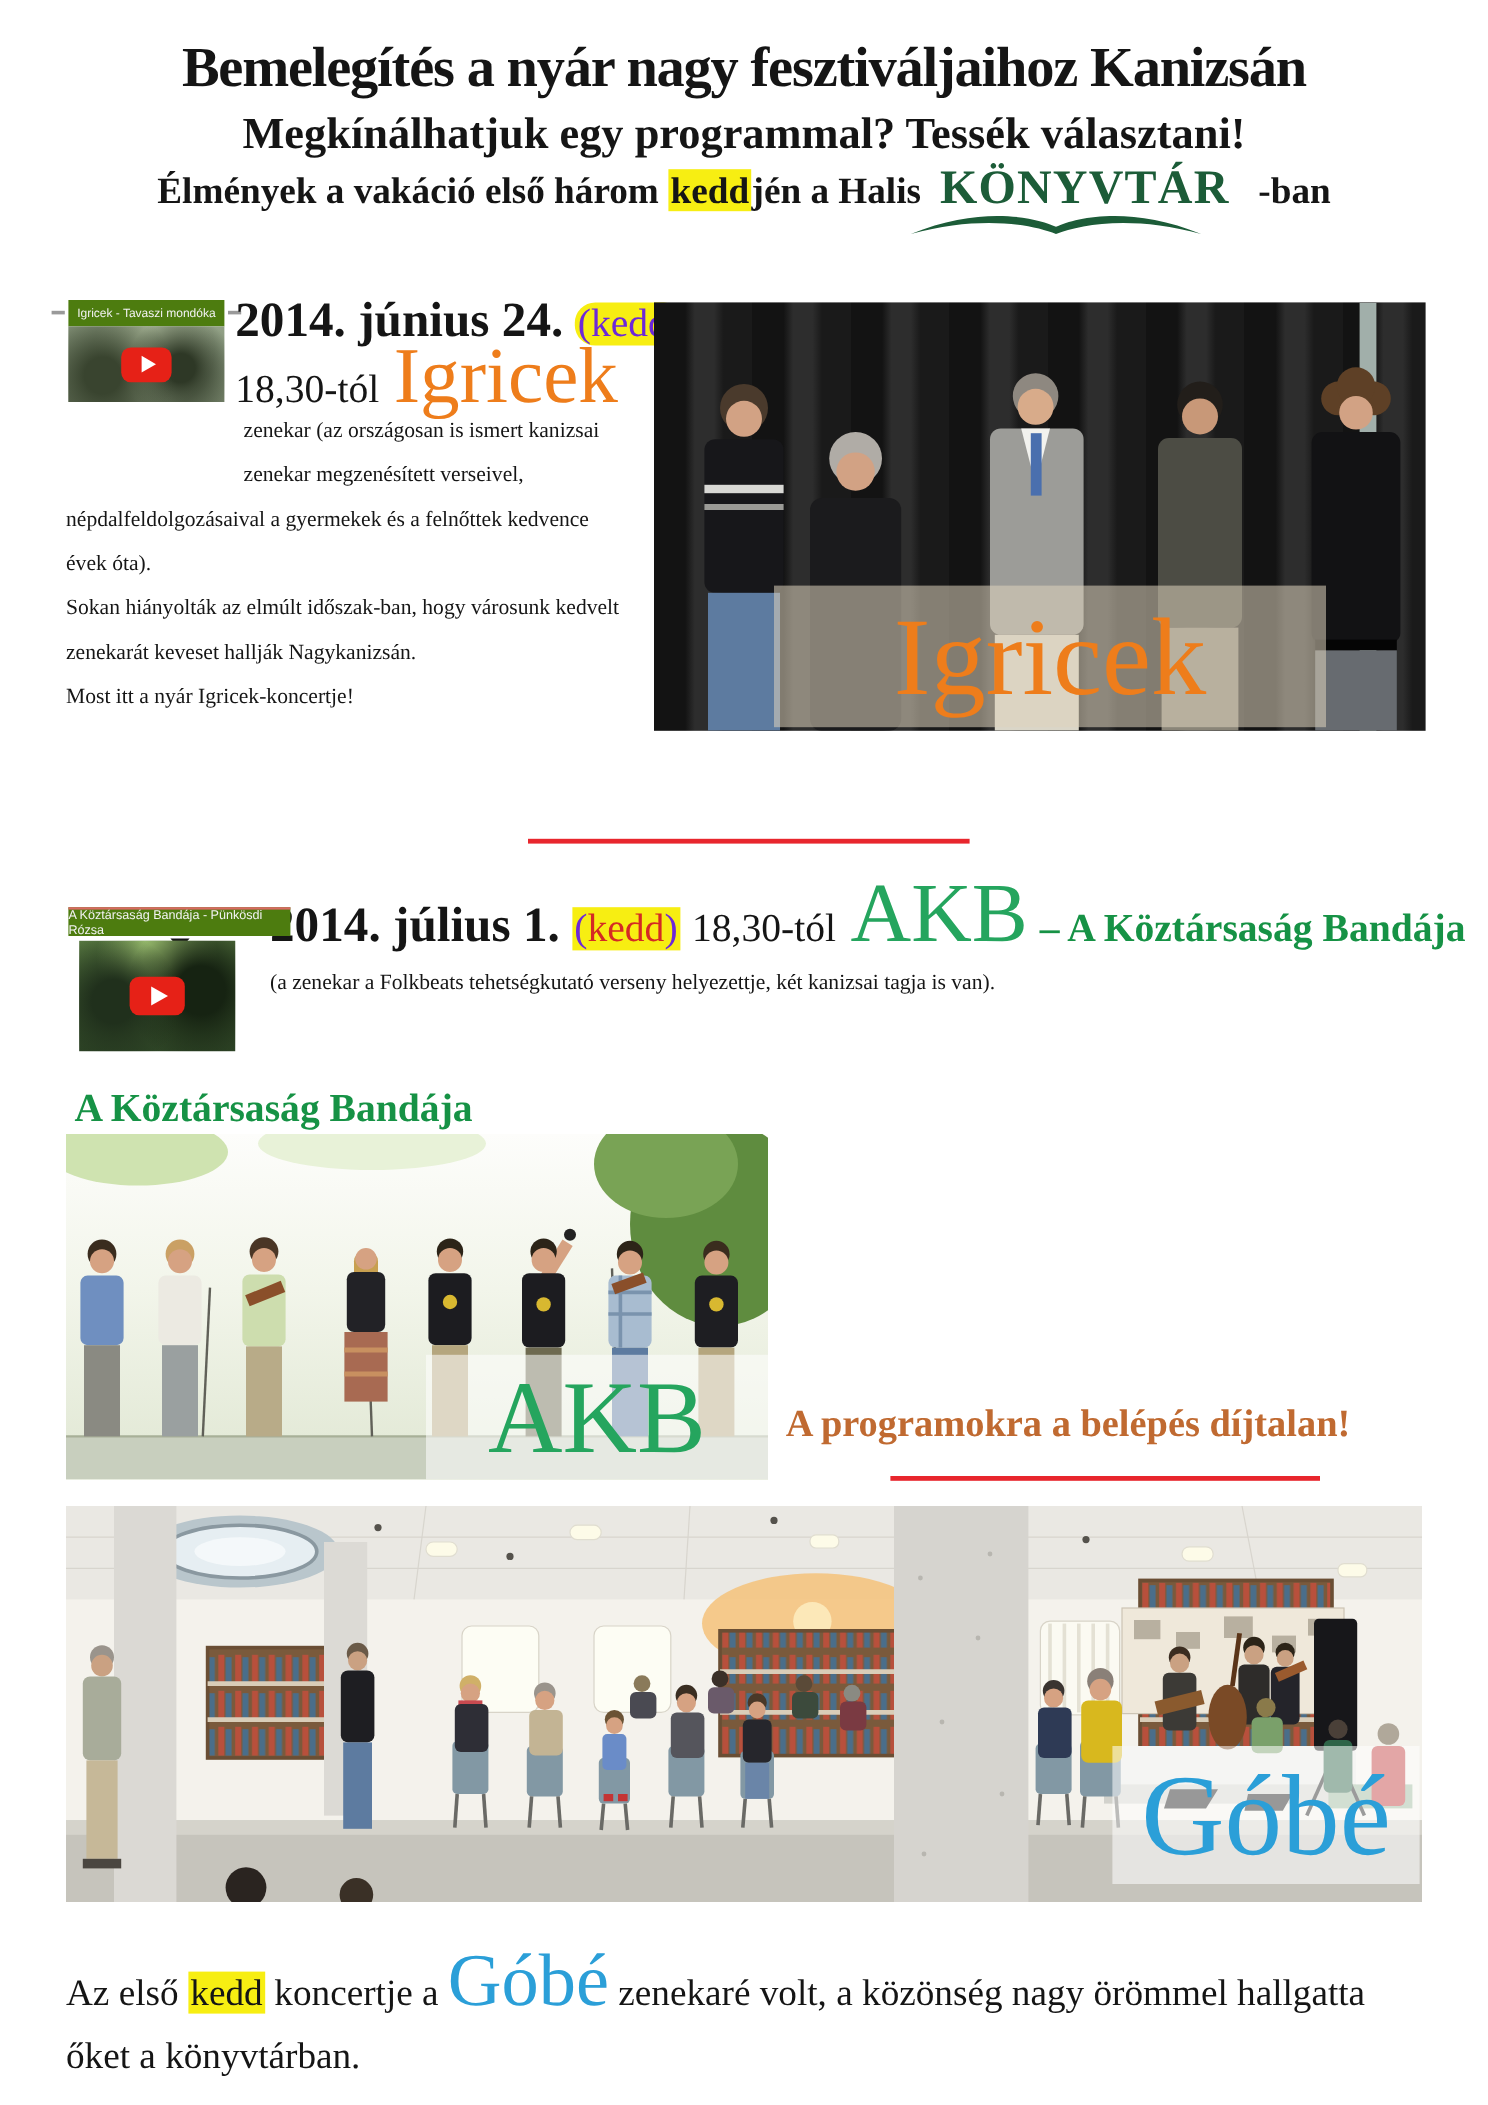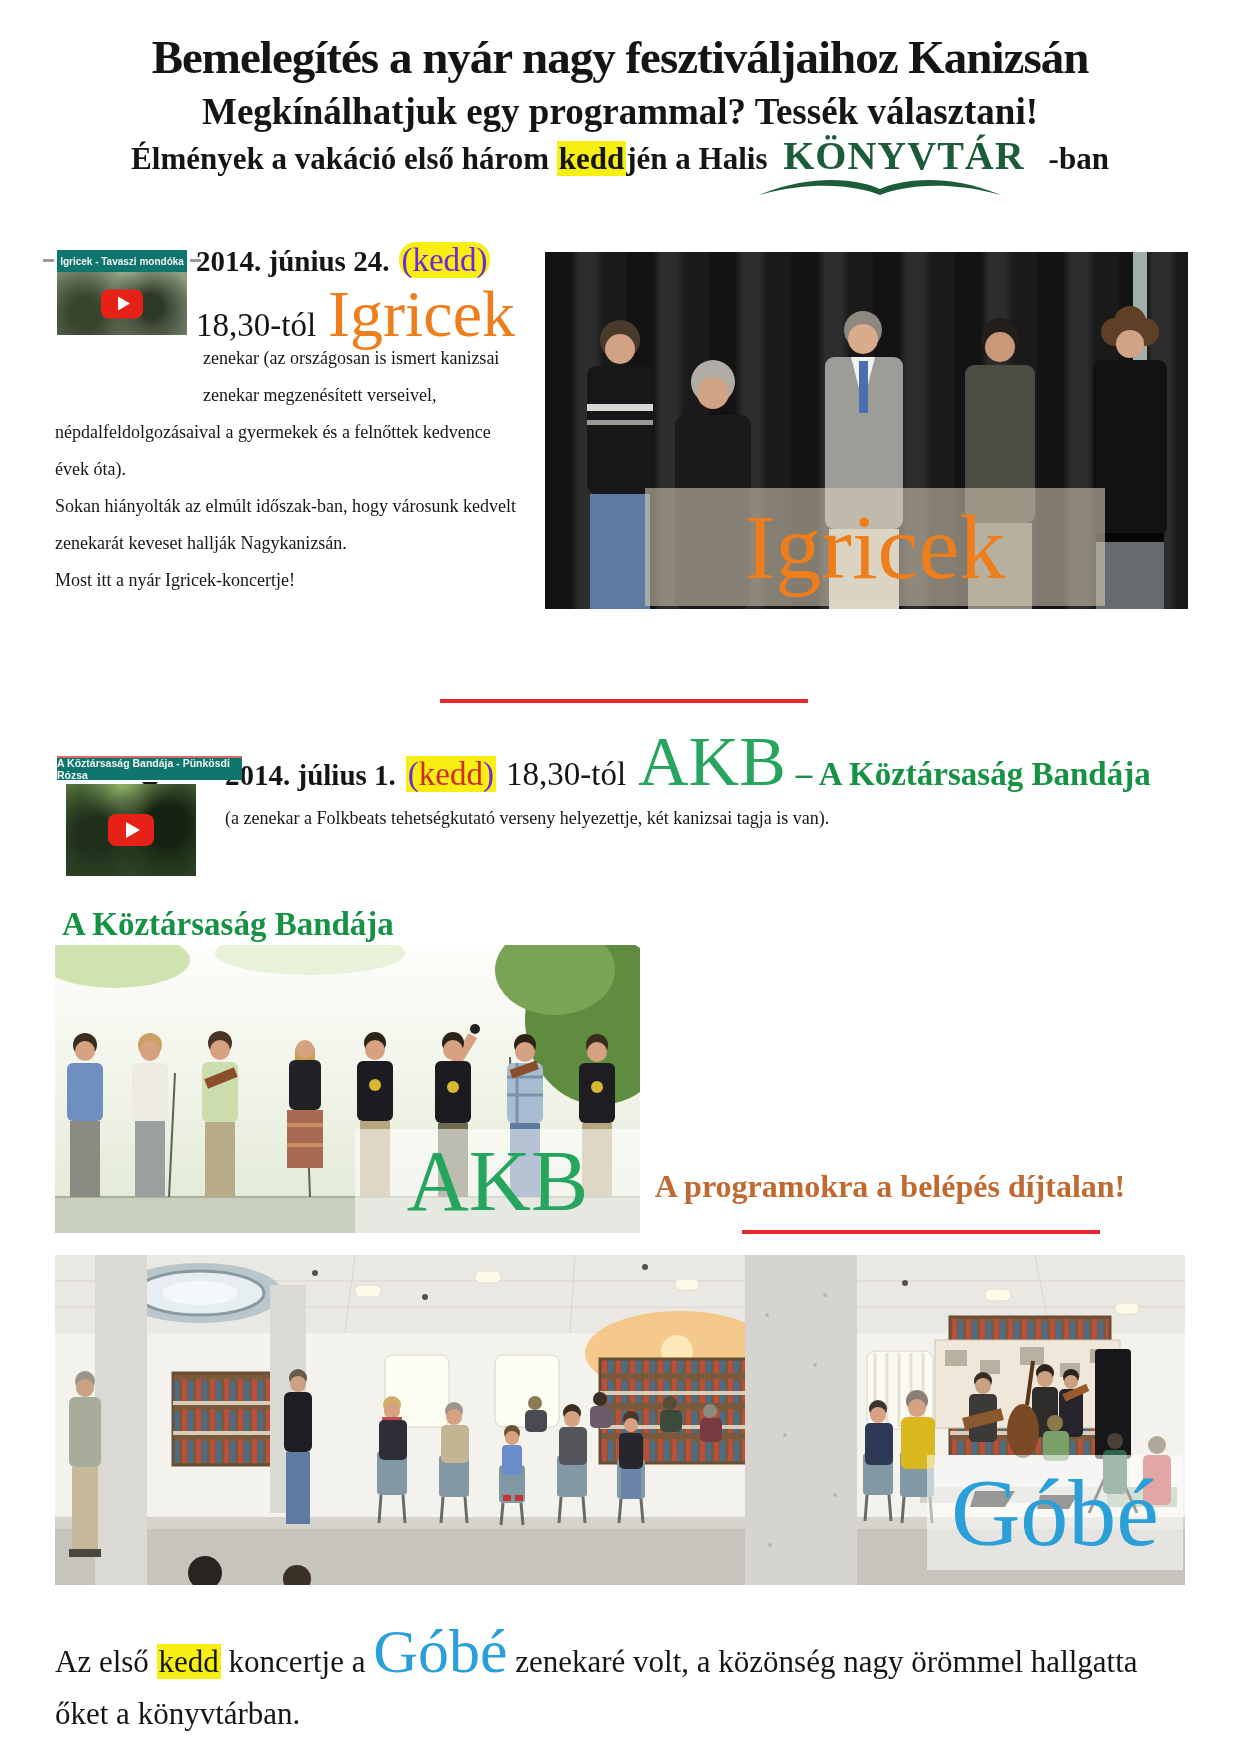--- a/index.html
+++ b/index.html
@@ -12,34 +12,34 @@
   .title1 { left:0; top:30px; width:1240px; text-align:center; font-size:47px; font-weight:bold; letter-spacing:-1px; }
   .title2 { left:0; top:90px; width:1240px; text-align:center; font-size:37px; font-weight:bold; }
   .title3 { left:0; top:132px; width:1240px; text-align:center; font-size:31px; font-weight:bold; }
   .hl { background:#f7ee12; padding:0 2px; }
   .logo-wrap { position:relative; display:inline-block; margin-left:8px; }
   .logo-text { font-size:40px; font-weight:bold; color:#1c5c38; letter-spacing:1px; }
   .logo-book { position:absolute; left:-28px; bottom:-26px; width:250px; height:40px; }
   .after-logo { margin-left:24px; }
 
   
-  .thumb-label { position:absolute; background:#0f766e; color:#f2f2f2;
-                 font-family:"Liberation Sans", sans-serif; font-weight:bold;
+  .thumb-label { position:absolute; background:#4d7c0f; color:#f2f2f2;
+                 font-family:"Liberation Sans", sans-serif; font-weight:normal;
                  display:flex; align-items:center; justify-content:center; }
   .thumb-img { position:absolute; }
   .yt-play { position:absolute; left:50%; top:50%; transform:translate(-50%,-50%);
              width:46px; height:32px; background:#e62117; border-radius:8px;
              display:flex; align-items:center; justify-content:center; }
   .yt-tri { width:0; height:0; border-left:14px solid #ffffff; border-top:8px solid transparent; border-bottom:8px solid transparent; margin-left:3px; }
   .tick { position:absolute; height:3px; background:#9a9a9a; }
   .ptr { position:absolute; width:0; height:0; border-left:8px solid transparent; border-right:8px solid transparent; border-top:9px solid #141414; }
 
   
   .daterow { display:flex; align-items:baseline; white-space:nowrap; }
-  .d-bold { font-size:29px; font-weight:bold; }
+  .d-bold { font-size:41px; font-weight:bold; }
   .d-reg  { font-size:33px; }
   .kedd-black { color:#6d28d9;border-radius:17px; }
   .kedd-red { color:#d42a24; }
   .bigband-orange { font-size:66px; color:#ee7d1b; margin-left:12px; }
   .bigband-green  { font-size:70px; color:#25a55e; margin-left:12px; }
   .band-suffix { font-size:33px; font-weight:bold; color:#169245; margin-left:10px; }
   .para { font-size:18px; line-height:37px; color:#161616; }
   .indent-spacer { float:left; width:148px; height:38px; }
   .green-head { font-size:33px; font-weight:bold; color:#169245; }
   .free-entry { font-size:32px; font-weight:bold; color:#c06a31; text-align:center; }

